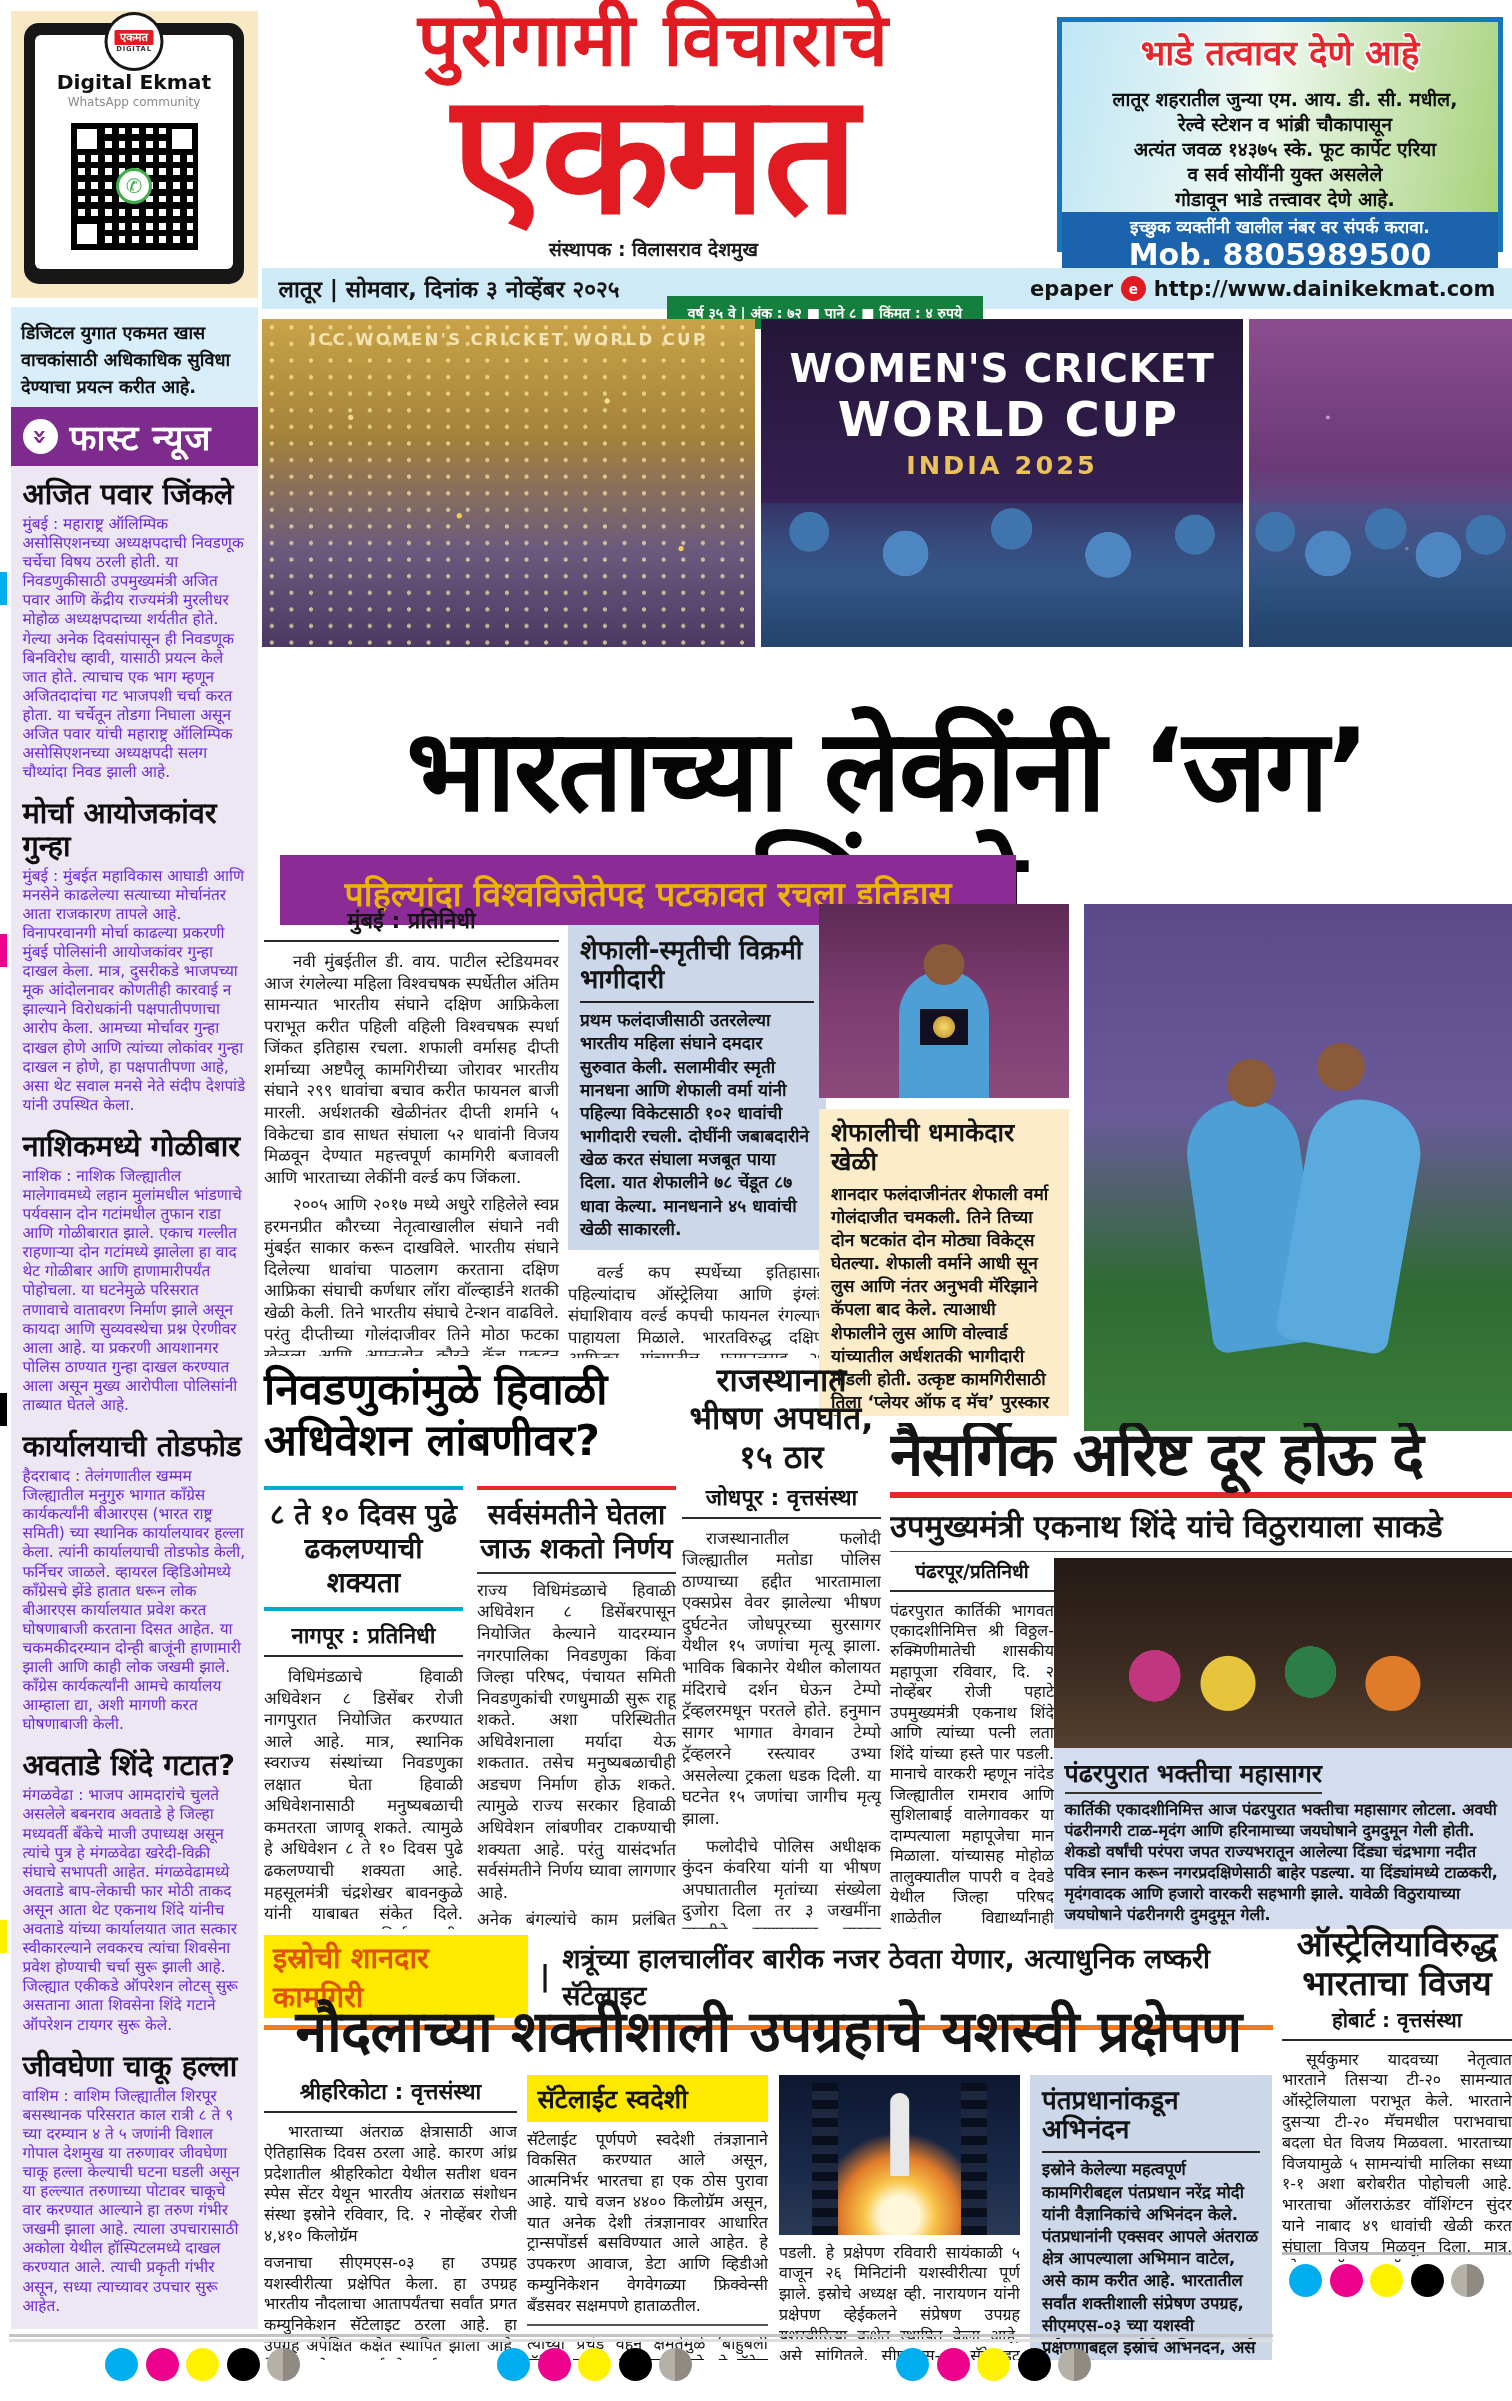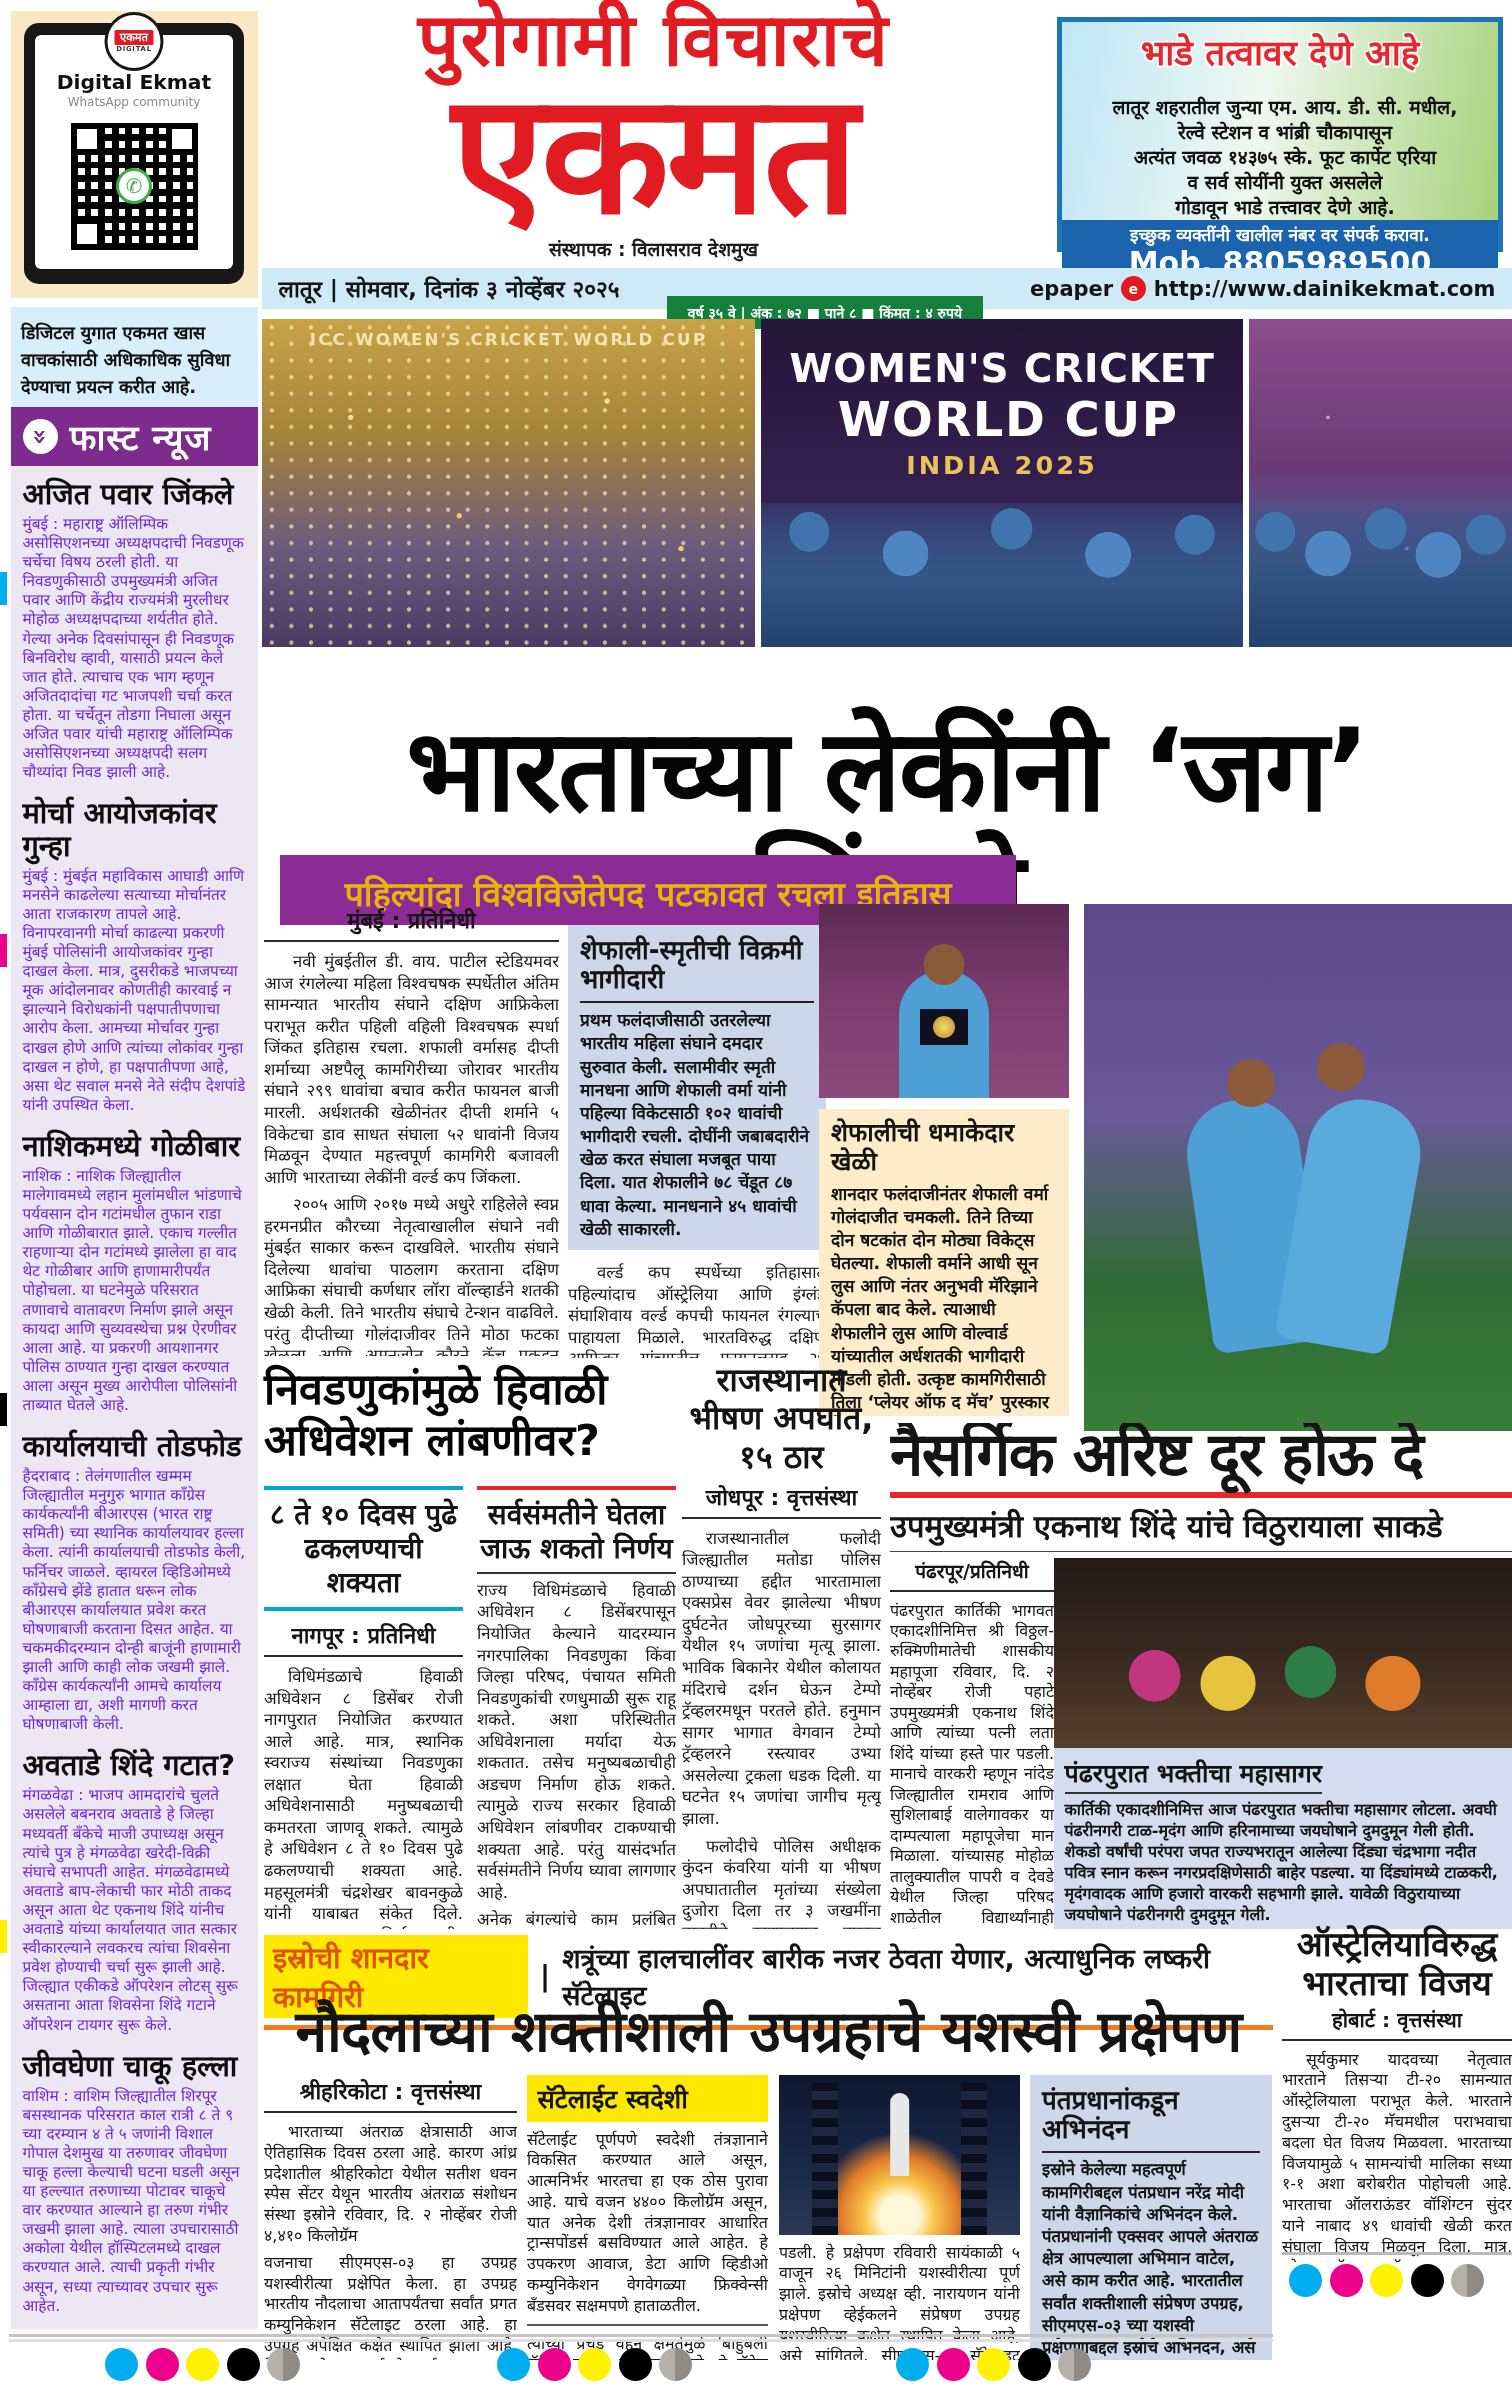--- a/index.html
+++ b/index.html
@@ -33,21 +33,21 @@
   #masthead{position:absolute;left:262px;top:1.5px;width:783px;text-align:center;}
   .tagline{color:#e01b22;font-size:73px;font-weight:900;line-height:1.05;letter-spacing:1.5px;}
   .mast-title{color:#e01b22;font-size:167px;font-weight:900;line-height:0.92;letter-spacing:-3px;}
   .founder{color:#1c1c1c;font-size:19px;font-weight:700;margin-top:4.5px;}
 
   
   #rental-ad{position:absolute;left:1057px;top:16.6px;width:446px;height:235px;border:5.3px solid #1b75bb;
              background:linear-gradient(100deg,#bfe6f6 0%,#eef8f0 45%,#a5d178 100%);display:flex;flex-direction:column;}
   .ad-title{color:#e8262d;font-size:35px;font-weight:900;text-align:center;margin-top:6px;
             text-shadow:-1.5px -1.5px 0 #fff,1.5px -1.5px 0 #fff,-1.5px 1.5px 0 #fff,1.5px 1.5px 0 #fff;}
-  .ad-body{font-size:19px;font-weight:800;text-align:center;line-height:1.32;color:#101010;margin-top:20px;padding-left:10px;}
+  .ad-body{font-size:19px;font-weight:800;text-align:center;line-height:1.32;color:#101010;margin-top:12px;padding-left:10px;}
   .ad-footer{background:#1b63ad;color:#fff;text-align:center;margin-top:auto;padding:3px 0 6px;}
   .ad-contact{font-size:17.3px;font-weight:700;}
   .ad-mobile{font-size:30px;font-weight:900;line-height:1.1;}
 
   
   #dateline{position:absolute;left:262px;top:268px;width:1250px;height:41px;background:#cfeaf7;
             display:flex;align-items:center;justify-content:space-between;padding:0 16.6px;}
   .dl-left{font-size:22.6px;font-weight:800;}
   .dl-center{background:#15803d;color:#fff;font-size:14px;font-weight:700;padding:6.8px 21px;margin-top:48px;}
   .dl-right{font-size:21px;font-weight:700;display:flex;align-items:center;gap:7.5px;}

